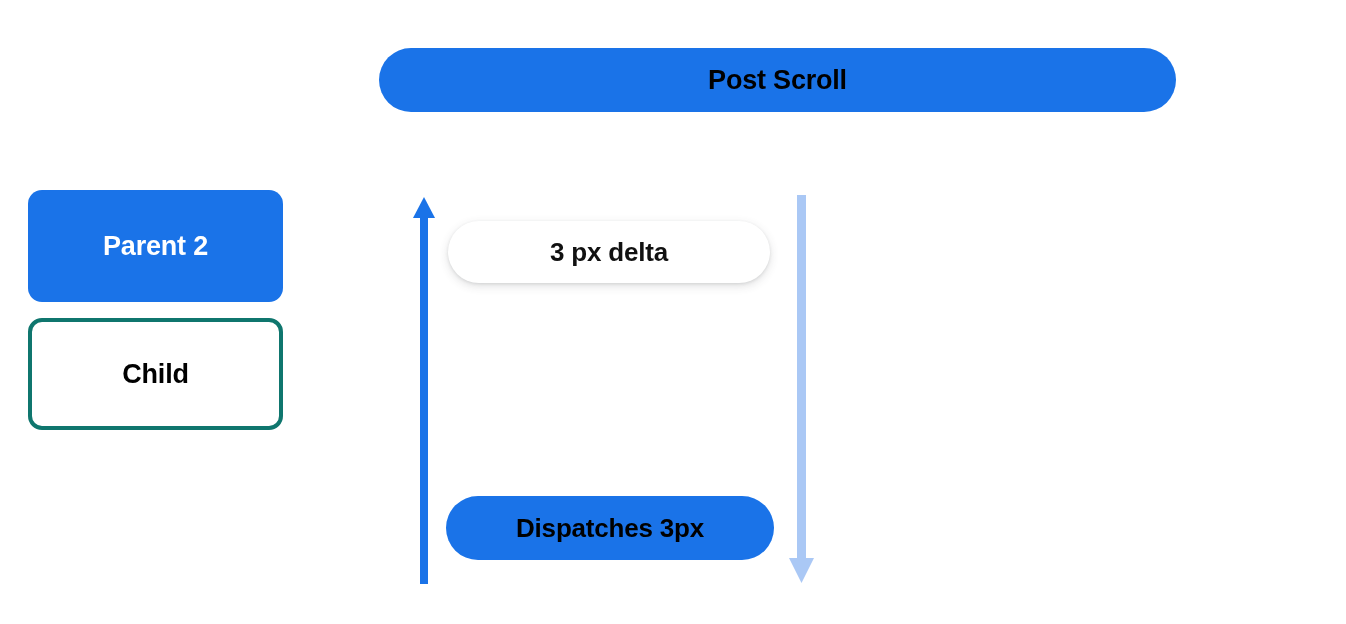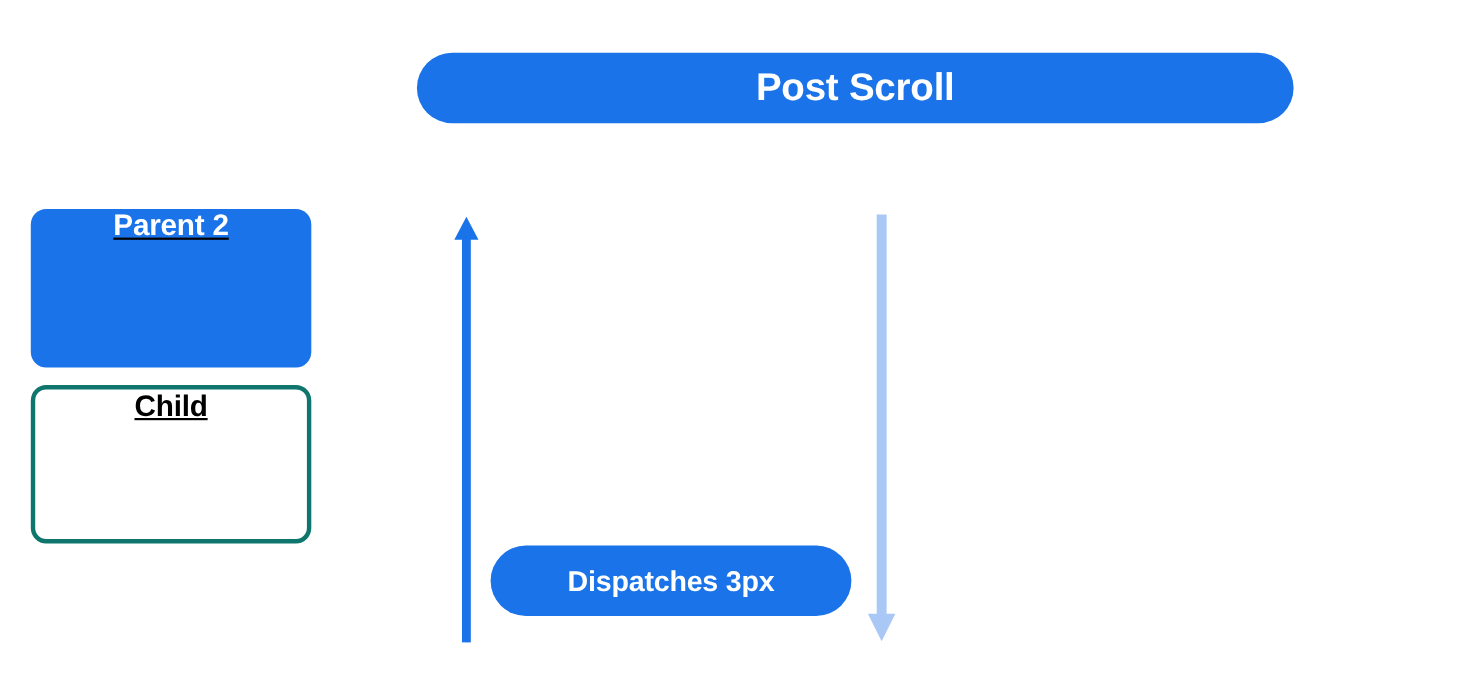--- a/index.html
+++ b/index.html
@@ -28,42 +28,42 @@
     top: 48px;
     width: 797px;
     height: 64px;
     background: #1a73e8;
     border-radius: 32px;
     display: flex;
     align-items: center;
     justify-content: center;
   }
   .header-pill .label {
-    color: #ffffff;
-    font-size: 35px;
+    color: #000000;
+    font-size: 27px;
     font-weight: bold;
     letter-spacing: -0.2px;
   }
 
   
   .stack {
     position: absolute;
     left: 28px;
     top: 190px;
     width: 255px;
   }
   .box {
     width: 255px;
-    height: 144px;
+    height: 112px;
     border-radius: 14px;
     box-sizing: border-box;
     display: flex;
+    align-items: center;
     justify-content: center;
     margin-bottom: 16px;
-    text-decoration: underline;
   }
   .box .label {
     font-size: 27px;
     font-weight: bold;
     letter-spacing: -0.2px;
   }
   .box.filled {
     background: #1a73e8;
   }
   .box.filled .label {
@@ -110,21 +110,21 @@
     top: 496px;
     width: 328px;
     height: 64px;
     background: #1a73e8;
     border-radius: 32px;
     display: flex;
     align-items: center;
     justify-content: center;
   }
   .dispatch-pill .label {
-    color: #ffffff;
+    color: #000000;
     font-size: 26px;
     font-weight: bold;
     letter-spacing: -0.2px;
   }
 </style>
 </head>
 <body>
 
 <div class="canvas">
 
@@ -144,18 +144,21 @@
   <svg class="arrow" style="left:405px; top:192px;" width="38" height="398" viewBox="0 0 38 398">
     <polygon points="19,5 30,26 8,26" fill="#1a73e8"></polygon>
     <rect x="15" y="24" width="8" height="368" fill="#1a73e8"></rect>
   </svg>
 
   <svg class="arrow" style="left:783px; top:192px;" width="38" height="398" viewBox="0 0 38 398">
     <rect x="14" y="3" width="9" height="368" fill="#aac8f5"></rect>
     <polygon points="18.5,391 6,366 31,366" fill="#aac8f5"></polygon>
   </svg>
 
+  <div class="delta-pill">
+    <span class="label">3 px delta</span>
+  </div>
 
   <div class="dispatch-pill">
     <span class="label">Dispatches 3px</span>
   </div>
 
 </div>
 
 </body></html>

